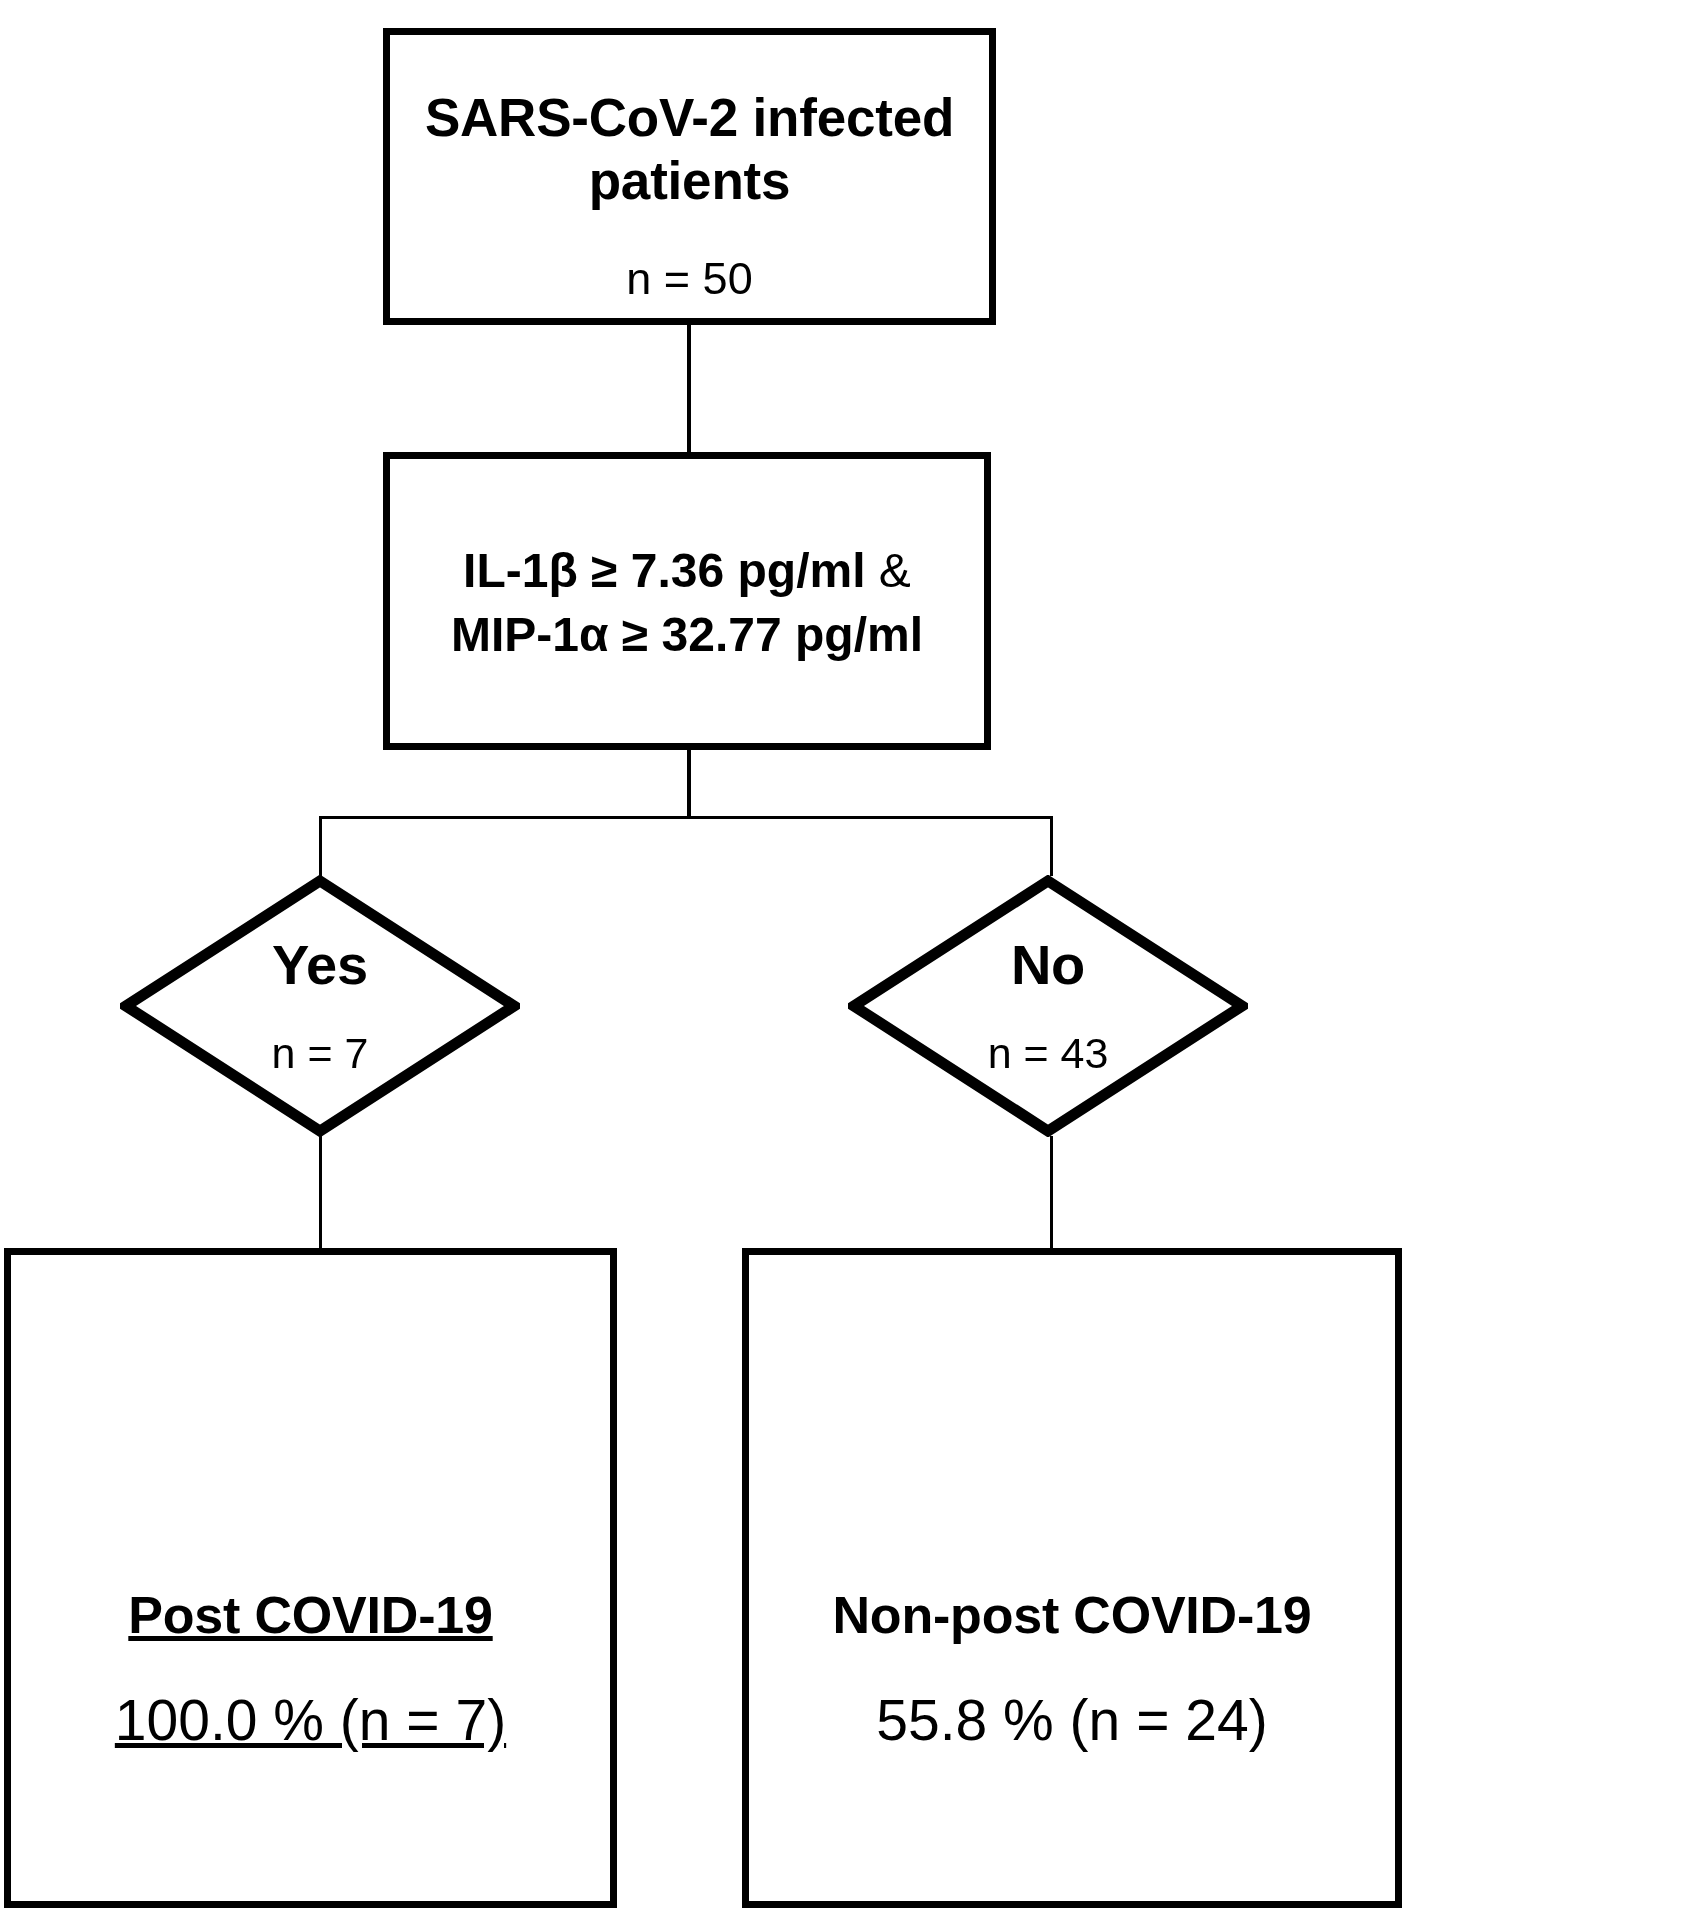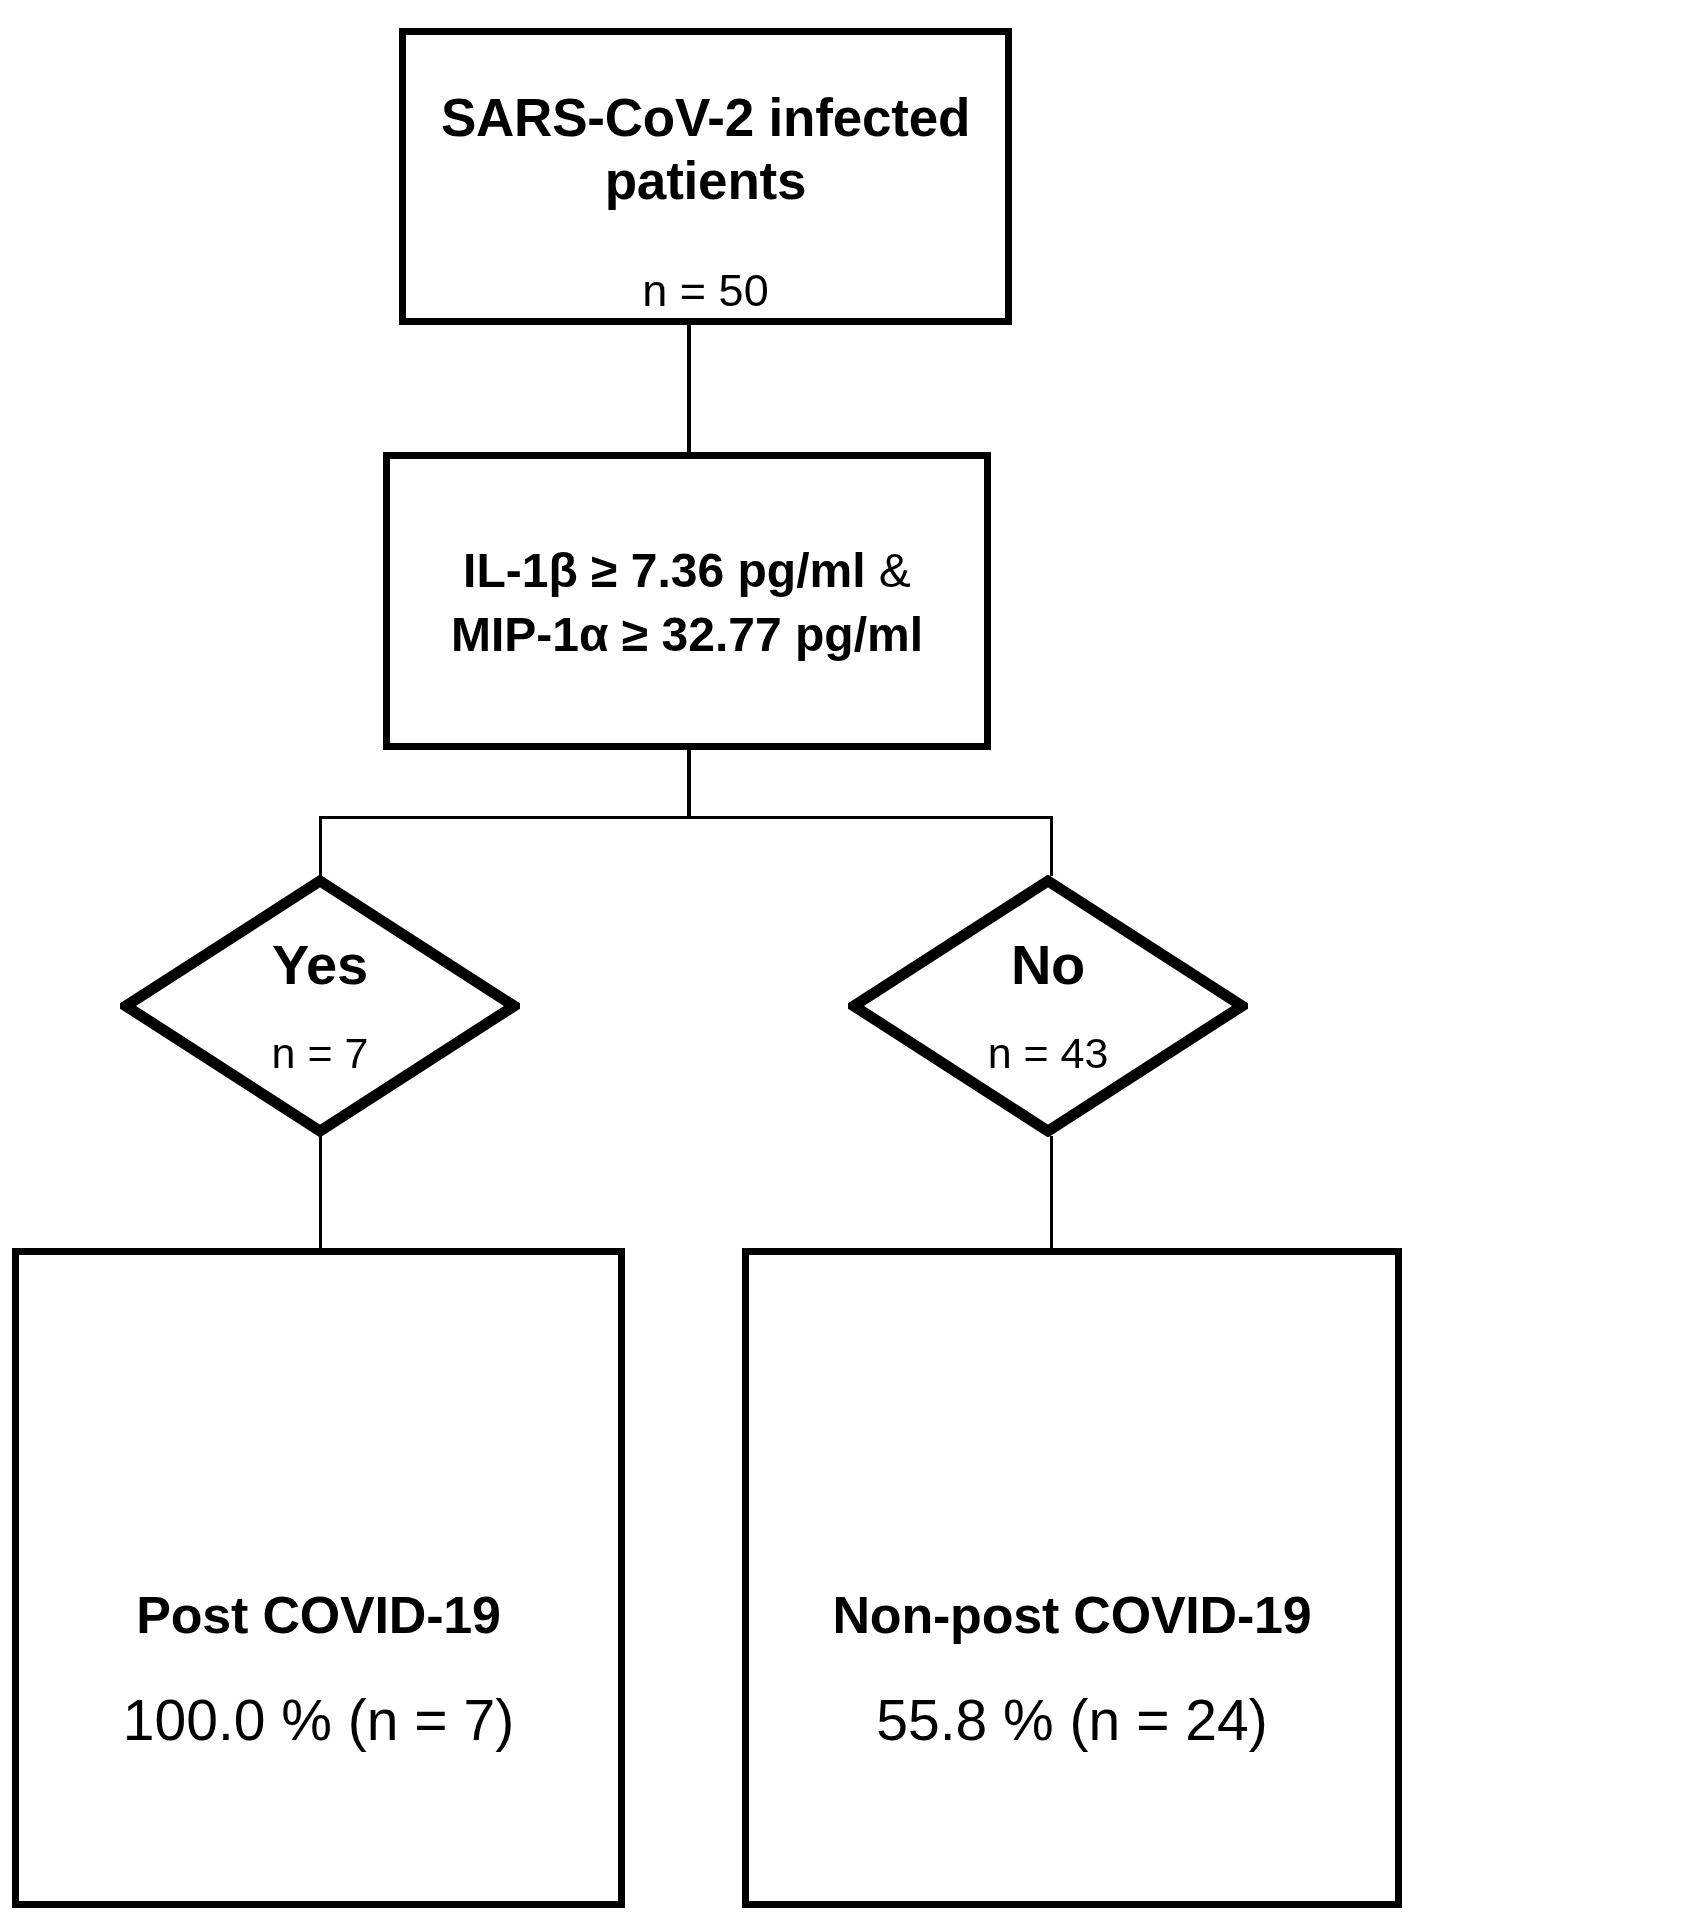--- a/index.html
+++ b/index.html
@@ -41,23 +41,22 @@
     font-weight: normal;
     line-height: 1.2;
   }
 
   
   #node-root {
     left: 383px;
     top: 28px;
     width: 613px;
     height: 297px;
-    justify-content: space-between;
+    justify-content: flex-start;
     padding-top: 52px;
-    margin-left: 16px;
   }
   #node-root .title-line { font-size: 53px; max-width: 540px; }
   #node-root .sub-line   { font-size: 45px; margin-top: 40px; }
 
   
   #node-criteria {
     left: 383px;
     top: 452px;
     width: 608px;
     height: 298px;
@@ -69,26 +68,27 @@
     font-weight: bold;
     line-height: 1.33;
     white-space: nowrap;
   }
   #node-criteria .amp {
     font-weight: normal;
   }
 
   
   #node-outcome-left {
-    left: 12px;
+    left: 4px;
     top: 1248px;
     width: 613px;
     height: 660px;
     justify-content: flex-start;
     padding-top: 330px;
+    text-decoration: underline;
   }
   #node-outcome-right {
     left: 742px;
     top: 1248px;
     width: 660px;
     height: 660px;
     justify-content: flex-start;
     padding-top: 330px;
     text-align: center;
   }

